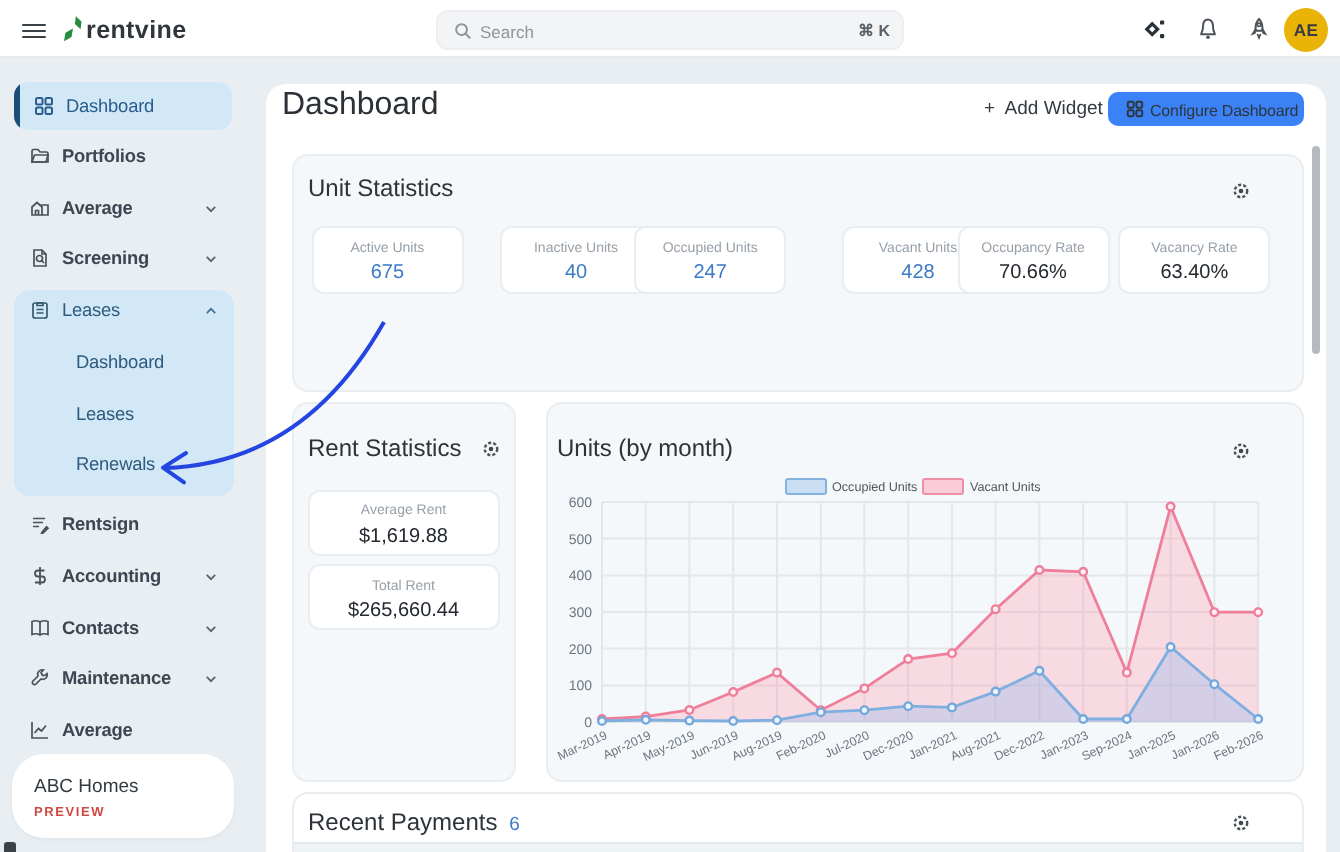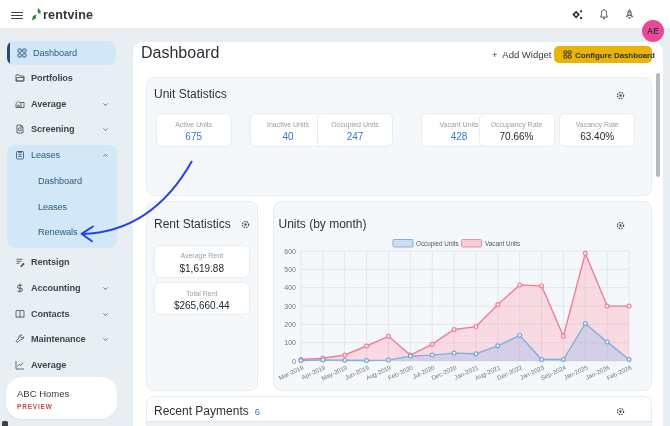--- a/index.html
+++ b/index.html
@@ -5,38 +5,38 @@
 * { margin:0; padding:0; box-sizing:border-box; }
 html,body { width:670px; height:426px; overflow:hidden; }
 body { font-family:"Liberation Sans", sans-serif; background:#e9eef2; position:relative; }
 
 #topbar { position:absolute; left:0; top:0; width:670px; height:29px; background:#fff; border-bottom:1px solid #e7eaed; }
 #burger div { position:absolute; left:11px; width:11.5px; height:1.4px; background:#3a4147; border-radius:1px; }
 #logo-text { position:absolute; left:43px; top:7.5px; font-size:12.5px; font-weight:700; color:#30363b; letter-spacing:0.2px; }
 #search { position:absolute; left:218px; top:4.5px; width:234px; height:20px; background:#f2f4f6; border:1px solid #eceef1; border-radius:6px; }
 #search .ph { position:absolute; left:21px; top:5px; font-size:8.5px; color:#8d959d; }
 #search .kbd { position:absolute; right:6px; top:5px; font-size:8px; color:#596067; font-weight:600; }
-#avatar { position:absolute; left:642px; top:20px; width:22px; height:22px; border-radius:50%; background:#ec4899; color:#363c41; font-size:8.5px; font-weight:700; text-align:center; line-height:22px; letter-spacing:0.2px; }
+#avatar { position:absolute; left:642px; top:4px; width:22px; height:22px; border-radius:50%; background:#eab308; color:#363c41; font-size:8.5px; font-weight:700; text-align:center; line-height:22px; letter-spacing:0.2px; }
 
 .nav { position:absolute; left:0; width:130px; height:24px; }
 .nav .ic { position:absolute; left:15px; top:7px; width:10px; height:10px; }
 .nav .tx { position:absolute; left:31px; top:7.2px; font-size:9.2px; color:#3d4751; letter-spacing:-0.1px;font-weight:bold; }
 .nav .ch { position:absolute; left:102px; top:9px; width:7px; height:7px; }
 #active-item { position:absolute; left:7px; top:41px; width:109px; height:24px; background:#d2e8f7; border-radius:7px; overflow:hidden; }
 #active-item .bar { position:absolute; left:0; top:0; width:3px; height:24px; background:#1d4e78; }
 #leases-box { position:absolute; left:7px; top:145px; width:110px; height:103px; background:#d2e8f7; border-radius:8px; }
 .sub { position:absolute; left:38px; width:90px; font-size:9.2px; color:#2e5a7d; letter-spacing:-0.1px; }
 #abc-card { position:absolute; left:6px; top:377px; width:111px; height:42px; background:#fff; border-radius:16px; box-shadow:0 1px 2px rgba(0,0,0,0.04); }
 #abc-card .nm { position:absolute; left:11px; top:11px; font-size:9.5px; color:#333b42; }
 #abc-card .pv { position:absolute; left:11px; top:26px; font-size:6.5px; font-weight:700; color:#cc4a42; letter-spacing:0.8px; }
 
 #main { position:absolute; left:133px; top:42px; width:530px; height:400px; background:#fff; border-radius:10px 10px 0 0; }
 #pg-title { position:absolute; left:141px; top:44px; font-size:16px; color:#2b3137; }
 #addw { position:absolute; left:492px; top:49px; font-size:9.5px; color:#333a40; font-weight:500; }
-#cfgbtn { position:absolute; left:554px; top:46px; width:98px; height:17px; background:#eab308; border-radius:5px; font-size:8px; font-weight:700; color:#2e353b; white-space:nowrap; letter-spacing:-0.1px; }
+#cfgbtn { position:absolute; left:554px; top:46px; width:98px; height:17px; background:#3b82f6; border-radius:5px; font-size:8px; font-weight:400; color:#2e353b; white-space:nowrap; letter-spacing:-0.1px; }
 .card { position:absolute; background:#f5f8fa; border:1px solid #e9edf0; border-radius:8px; }
 .cardtitle { position:absolute; font-size:12px; font-weight:500; color:#2d3338; }
 .statbox { position:absolute; background:#fff; border:1px solid #e9edf0; border-radius:6px; text-align:center; }
 .statbox .lb { font-size:7px; color:#97a0a8; margin-top:6.5px; }
 .statbox .vl { font-size:10px; font-weight:400; margin-top:3.5px; }
 .blue { color:#3b7ac8; }
 .dark { color:#24292f; }
 
 #scrollthumb { position:absolute; left:656px; top:73px; width:4px; height:104px; background:#b4bac0; border-radius:2px; }
 #cornerdot { position:absolute; left:2px; top:421px; width:6px; height:6px; background:#3c4247; border-radius:1.5px; }
@@ -51,20 +51,28 @@
   <div id="burger">
     <div style="top:11.8px"></div>
     <div style="top:14.7px"></div>
     <div style="top:17.6px"></div>
   </div>
   <svg style="position:absolute;left:30px;top:4px" width="16" height="20" viewBox="0 0 16 20">
     <polygon points="2.0,16.6 2.74,12.34 6.5,10.2 5.76,14.46" fill="#278d3f"></polygon>
     <polygon points="7.9,4.1 10.74,6.74 10.3,10.6 7.46,7.96" fill="#278d3f"></polygon>
   </svg>
   <div id="logo-text">rentvine</div>
+  <div id="search">
+    <svg style="position:absolute;left:8px;top:5px" width="9" height="9" viewBox="0 0 10 10">
+        <circle cx="4.2" cy="4.2" r="3" fill="none" stroke="#8d959d" stroke-width="1.1"></circle>
+        <line x1="6.5" y1="6.5" x2="9" y2="9" stroke="#8d959d" stroke-width="1.1"></line>
+      </svg>
+    <div class="ph">Search</div>
+    <div class="kbd">⌘ K</div>
+  </div>
 
   <svg style="position:absolute;left:571px;top:8px" width="13" height="13" viewBox="0 0 13 13">
     <path d="M5.1 3.9 L7.8 6.6 L5.1 9.3 L2.4 6.6 Z" fill="none" stroke="#2b3237" stroke-width="1.6"></path>
     <rect x="9" y="2.2" width="2.1" height="2.1" rx="0.6" fill="#2b3237"></rect>
     <rect x="9" y="9" width="2.1" height="2.1" rx="0.6" fill="#2b3237"></rect>
   </svg>
 
   <svg style="position:absolute;left:599.5px;top:9px" width="8" height="11" viewBox="0 0 8 11">
     <path d="M4 0.8 C2.1 0.8 1.5 2.4 1.5 4.4 C1.5 6.7 0.6 7.3 0.6 8.1 L7.4 8.1 C7.4 7.3 6.5 6.7 6.5 4.4 C6.5 2.4 5.9 0.8 4 0.8 Z" fill="none" stroke="#4b5258" stroke-width="1"></path>
     <circle cx="4" cy="9.6" r="0.9" fill="#4b5258"></circle>

